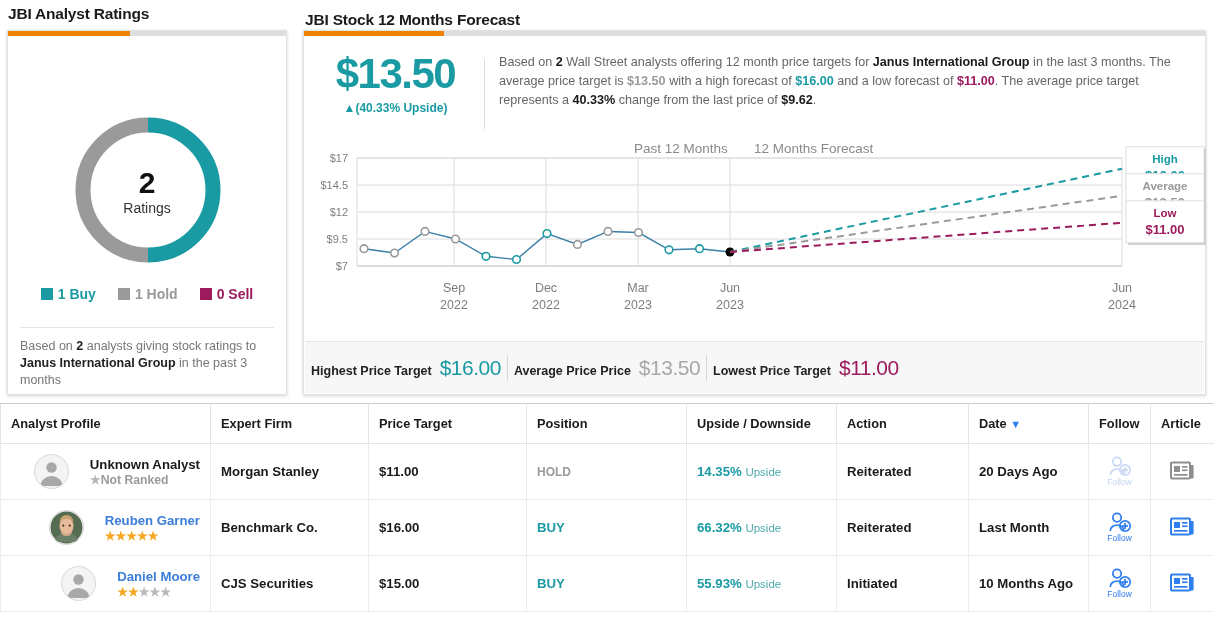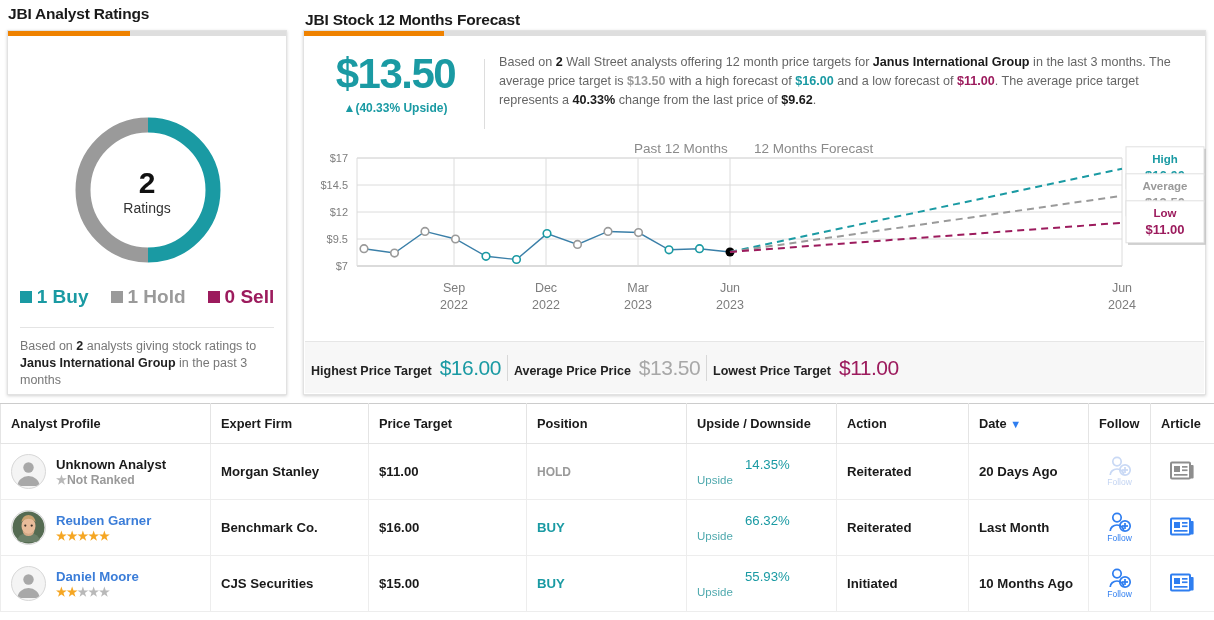--- a/index.html
+++ b/index.html
@@ -44,21 +44,21 @@
   .donut-wrap { position: absolute; left: 0; top: 82px; width: 100%; height: 155px; }
   .donut-center {
     position: absolute; left: 0; top: 55px; width: 100%; text-align: center;
   }
   .donut-num { font-size: 30px; font-weight: bold; color: #111; line-height: 1; }
   .donut-lbl { font-size: 14px; color: #333; margin-top: 2px; }
 
   .legend {
     position: absolute; left: 0; top: 255px; width: 100%;
     display: flex; justify-content: center; gap: 22px;
-    font-size: 19px; font-weight: bold;
+    font-size: 14px; font-weight: bold;
   }
   .legend-item { display: flex; align-items: center; gap: 5px; }
   .legend-swatch { width: 12px; height: 12px; display: inline-block; }
 
   .ratings-foot {
     position: absolute; left: 12px; right: 12px; top: 296px;
     border-top: 1px solid #e4e4e4; padding-top: 10px;
     font-size: 12.5px; line-height: 17px; color: #777;
   }
   .ratings-foot b { color: #222; }
@@ -123,38 +123,38 @@
   .col-profile  { width: 210px; }
   .col-firm     { width: 158px; }
   .col-target   { width: 158px; }
   .col-position { width: 160px; }
   .col-upside   { width: 150px; }
   .col-action   { width: 132px; }
   .col-date     { width: 120px; }
   .col-follow   { width: 62px; }
   .col-article  { width: 64px; }
 
-  .profile-cell { display: flex; align-items: center; gap: 10px; }
+  .profile-cell { display: flex; align-items: center; gap: 21px; justify-content: flex-end; }
   .avatar {
     width: 35px; height: 35px; border-radius: 50%;
     border: 1px solid #d8d8d8; overflow: hidden; flex: none;
     background: #f2f2f2; position: relative;
   }
   .avatar svg { display: block; }
   .pname { font-size: 13.2px; font-weight: bold; line-height: 15px; }
   .pname.link { color: #3b7dd8; }
   .pname.plain { color: #1a1a1a; }
   .stars { font-size: 12px; line-height: 14px; letter-spacing: 0px; margin-top: 1px; }
   .star-on  { color: #f5a623; }
   .star-off { color: #b9b9b9; }
   .notranked { color: #9a9a9a; font-size: 12.2px; font-weight: bold; }
 
   .pos-hold { color: #9a9a9a; font-weight: bold; font-size: 12px; }
   .pos-buy  { color: #1a9aa3; font-weight: bold; font-size: 13.2px; }
-  .upside-pct { color: #1a9aa3; font-weight: normal; font-size: 13.2px; margin-left: 48px; }
+  .upside-pct { color: #1a9aa3; font-weight: bold; font-size: 13.2px; }
   .upside-word { color: #4fa9ae; font-weight: normal; font-size: 11.5px; }
 
   .follow-cell, .article-cell { text-align: center; }
   .follow-btn { display: inline-flex; flex-direction: column; align-items: center; }
   .follow-txt { font-size: 8.5px; font-weight: normal; margin-top: 0px; }
   .sort-caret { color: #2f7ef0; font-size: 11px; }
 </style>
 </head>
 <body>
 

